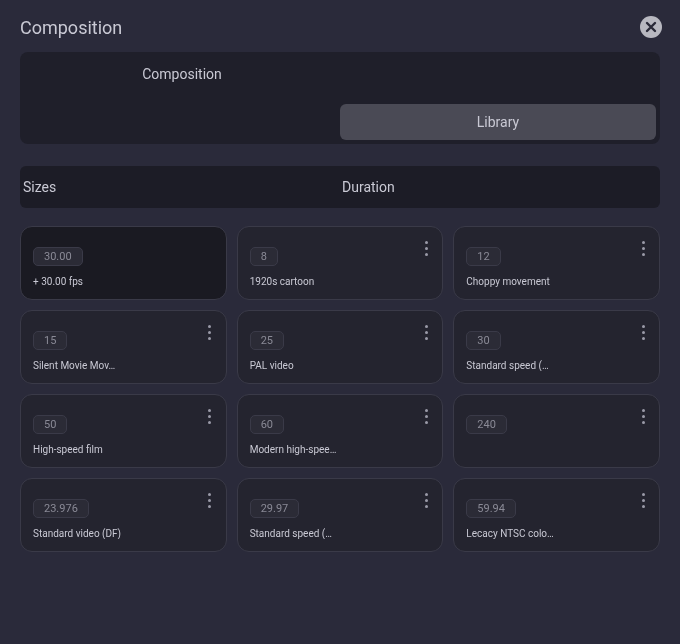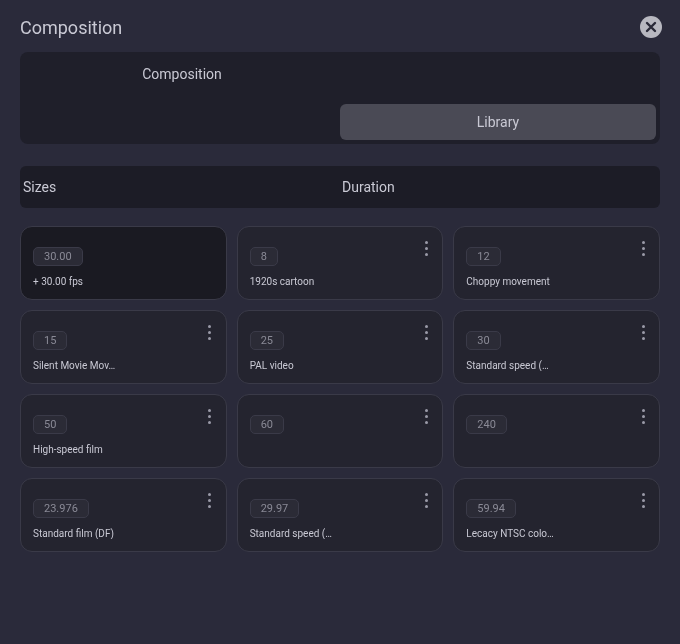--- a/index.html
+++ b/index.html
@@ -201,31 +201,31 @@
       <div class="card"><div class="badge">30</div><div class="card-label">Standard speed (…</div><div class="more">
           <span></span>
           <span></span>
           <span></span>
         </div></div>
       <div class="card"><div class="badge">50</div><div class="card-label">High-speed film</div><div class="more">
           <span></span>
           <span></span>
           <span></span>
         </div></div>
-      <div class="card"><div class="badge">60</div><div class="more">
+      <div class="card"><div class="badge">60</div><div class="card-label">Modern high-spee…</div><div class="more">
           <span></span>
           <span></span>
           <span></span>
         </div></div>
       <div class="card"><div class="badge">240</div><div class="more">
           <span></span>
           <span></span>
           <span></span>
         </div></div>
-      <div class="card"><div class="badge">23.976</div><div class="card-label">Standard film (DF)</div><div class="more">
+      <div class="card"><div class="badge">23.976</div><div class="card-label">Standard video (DF)</div><div class="more">
           <span></span>
           <span></span>
           <span></span>
         </div></div>
       <div class="card"><div class="badge">29.97</div><div class="card-label">Standard speed (…</div><div class="more">
           <span></span>
           <span></span>
           <span></span>
         </div></div>
       <div class="card"><div class="badge">59.94</div><div class="card-label">Lecacy NTSC colo…</div><div class="more">

